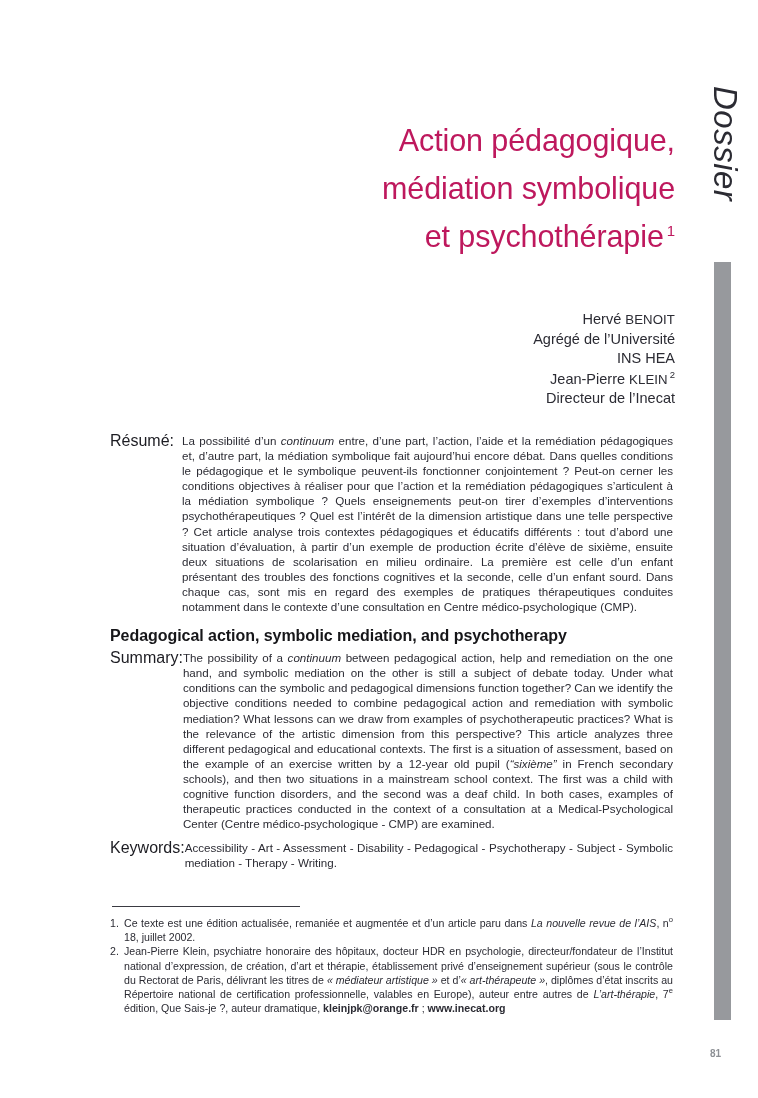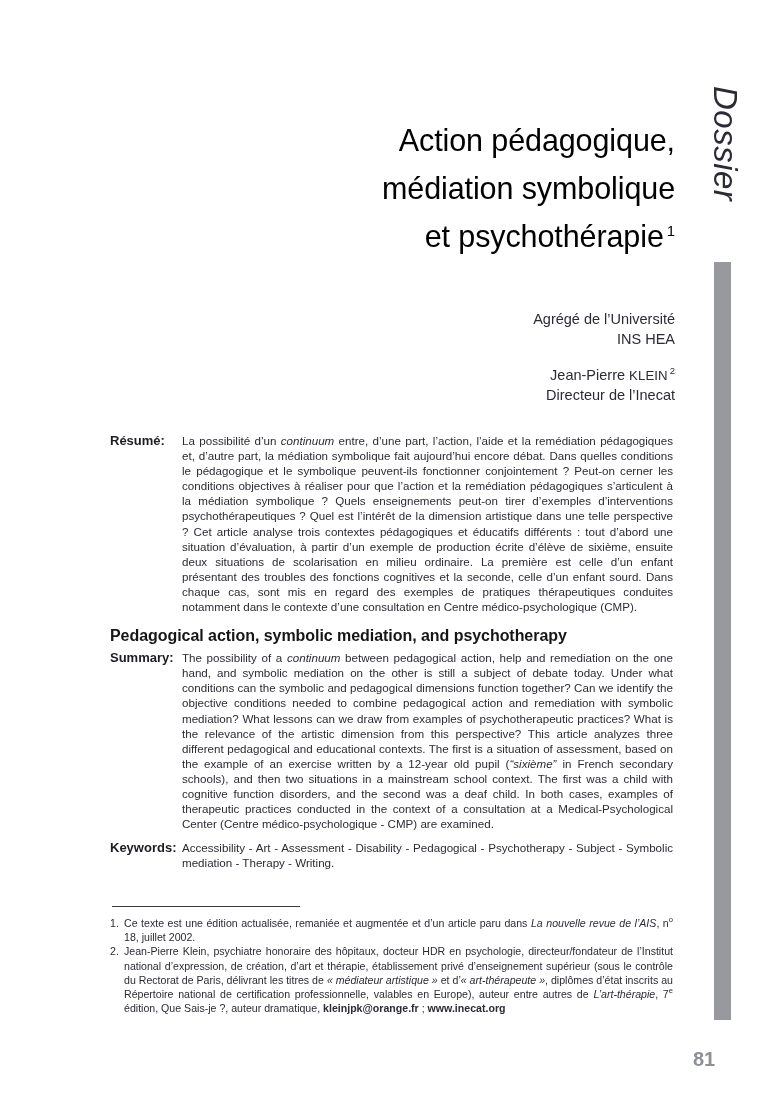--- a/index.html
+++ b/index.html
@@ -55,42 +55,42 @@
   
   .title {
     position: absolute;
     left: 180px;
     top: 96px;
     width: 495px;
     text-align: right;
     font-size: 30.5px;
     line-height: 48px;
     font-weight: 400;
-    color: #000000;
+    color: #be185d;
     letter-spacing: -0.1px;
   }
   .title .sup {
     font-size: 15px;
     vertical-align: super;
     line-height: 0;
     padding-left: 3px;
   }
 
   
   .authors {
     position: absolute;
     left: 330px;
     top: 310px;
     width: 345px;
     text-align: right;
     font-size: 14.5px;
     line-height: 19.5px;
     color: #2b2b33;
   }
-  .authors .block + .block { margin-top: 17px; }
+  .authors .block + .block { margin-top: 1px; }
   .sc {
     font-size: 13.2px;
     letter-spacing: 0.1px;
   }
   .authors .sup {
     font-size: 9.5px;
     vertical-align: super;
     line-height: 0;
     padding-left: 2px;
   }
@@ -102,22 +102,22 @@
     top: 433px;
     width: 563px;
   }
   .ab-row {
     display: flex;
     align-items: flex-start;
     margin-bottom: 9px;
   }
   .ab-label {
     flex: 0 0 72px;
-    font-weight: bold;
-    font-size: 13px;
+    font-weight: normal;
+    font-size: 16px;
     line-height: 15.1px;
     color: #1c1c22;
     padding-top: 0px;
   }
   .ab-body {
     flex: 1 1 auto;
     font-size: 11.6px;
     line-height: 15.1px;
     text-align: justify;
     color: #2b2b33;
@@ -186,22 +186,22 @@
     height: 1px;
     background: #5a5a62;
     margin-left: 16px;
     margin-right: 0;
   }
   .page-number {
     position: absolute;
     left: 687px;
     top: 1048px;
     width: 34px;
-    text-align: center;
-    font-size: 20px;
+    text-align: right;
+    font-size: 10px;
     font-weight: bold;
     color: #8d9095;
   }
 </style>
 </head>
 <body>
 
 <div class="page">
 
   <div class="dossier-tab">
@@ -211,20 +211,21 @@
   <div class="gray-bar"></div>
 
   <h1 class="title">
     <span>Action pédagogique,</span><br>
     <span>médiation symbolique</span><br>
     <span>et psychothérapie</span><span class="sup">1</span>
   </h1>
 
   <div class="authors">
     <div class="block">
+      <div><span>Hervé </span><span class="sc">BENOIT</span></div>
       <div>Agrégé de l’Université</div>
       <div>INS HEA</div>
     </div>
     <div class="block">
       <div><span>Jean-Pierre </span><span class="sc">KLEIN</span><span class="sup">2</span></div>
       <div>Directeur de l’Inecat</div>
     </div>
   </div>
 
   <div class="abstracts">

